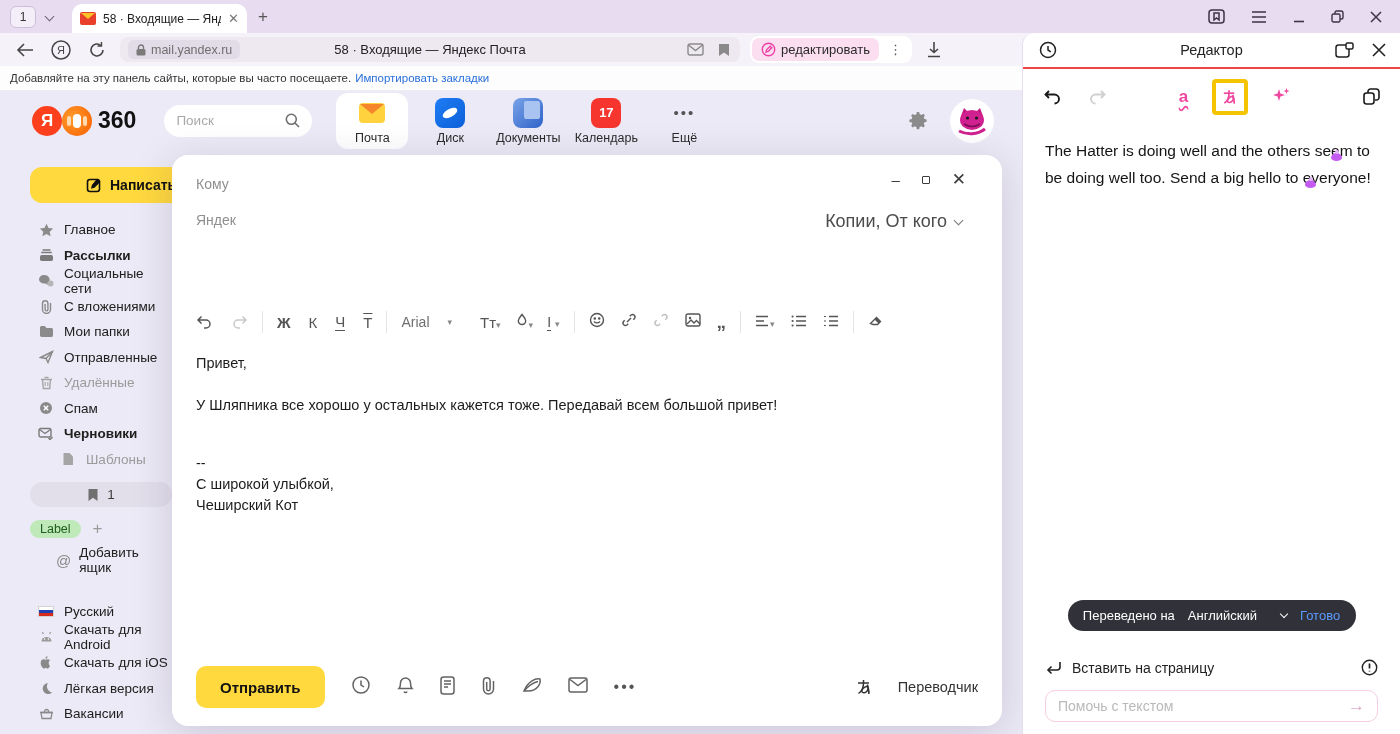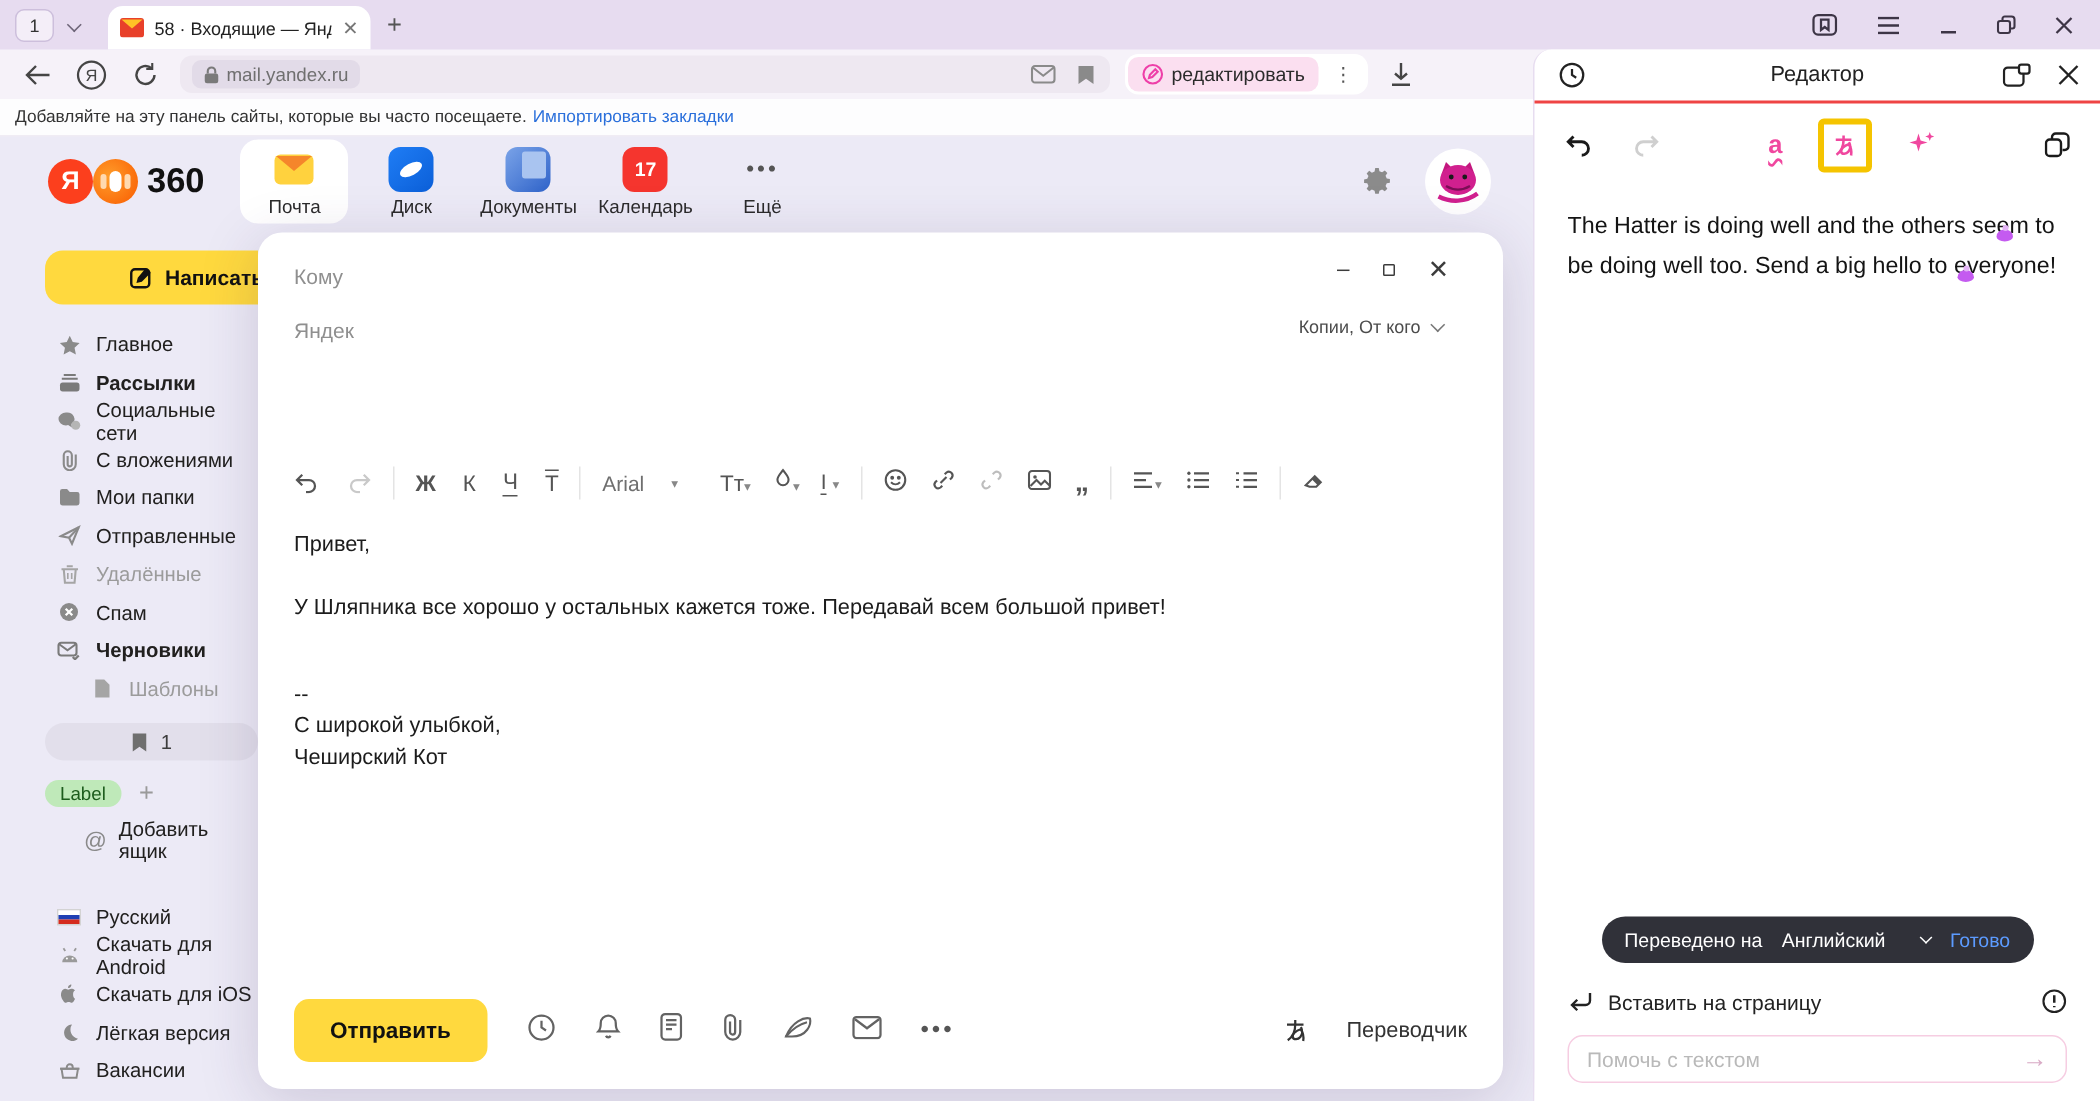--- a/index.html
+++ b/index.html
@@ -96,21 +96,21 @@
   .flag i { flex:1; display:block; }
 
   
   .modal { position:absolute; top:64px; left:172px; width:830px; height:571px; background:#fff;
     border-radius:16px; box-shadow:0 8px 40px rgba(60,40,90,.18); }
   .m-ctl { position:absolute; top:14px; right:36px; display:flex; gap:22px; align-items:center; color:#3c3c3c; }
   .m-ctl .sq { width:8px; height:8px; border:1.6px solid #3c3c3c; border-radius:1px; display:block; }
   .m-ctl .mini { font-size:15px; line-height:8px; }
   .m-ctl .x { font-size:17px; }
   .fieldlbl { position:absolute; left:24px; font-size:14px; color:#8f8f8f; }
-  .cc { position:absolute; right:40px; top:113px; font-size:12px; color:#4c4c4c; display:flex; gap:8px; align-items:center; }
+  .cc { position:absolute; right:40px; top:113px; font-size:18px; color:#4c4c4c; display:flex; gap:8px; align-items:center; }
   .cc .chev { border-color:#777; margin-top:-3px; }
   .ftoolbar { position:absolute; top:150px; left:18px; right:18px; height:34px; display:flex; align-items:center; color:#6b6b6b; }
   .ftoolbar .grp { display:flex; align-items:center; gap:18px; padding:0 14px; }
   .ftoolbar .sep { width:1px; height:22px; background:#e4e4e4; }
   .fmt { font-size:15px; color:#555; }
   .fmt.u { border-bottom:1.5px solid #555; }
   .fmt.o { text-decoration:overline; }
   .fontsel { display:flex; align-items:center; gap:52px; font-size:14px; color:#6f6f6f; }
   .caret { font-size:9px; color:#888; }
   .tt { font-size:15px; color:#555; }
@@ -135,21 +135,21 @@
   .p-toolbar .mid { display:flex; align-items:center; gap:24px; margin:0 auto; }
   .spell-a { color:#f0479f; font-size:17px; font-weight:bold; text-decoration:underline wavy; text-underline-offset:3px; }
   .transbox { width:36px; height:36px; border:4px solid #f5c400; border-radius:4px; background:#fff;
     display:flex; align-items:center; justify-content:center; }
   .p-text { padding:12px 22px 0; font-size:15.5px; line-height:27px; color:#141414; position:relative; }
   .handle { position:absolute; width:11px; height:8px; background:#c45bf0; border-radius:50% 50% 50% 50%/60% 60% 40% 40%; }
   .handle:after { content:""; position:absolute; left:3.5px; top:-3px; width:4px; height:4px; background:#e3b4f5; border-radius:50%; }
   .h1 { left:308px; top:28px; }
   .h2 { left:282px; top:55px; }
   .p-bottom { position:absolute; bottom:0; left:0; right:0; padding:0 22px 12px; }
-  .trans-pill { margin:0 auto 17px; width:288px; height:31px; background:#303139; border-radius:16px;
+  .trans-pill { margin:0 auto 28px; width:288px; height:31px; background:#303139; border-radius:16px;
     display:flex; align-items:center; justify-content:center; gap:13px; font-size:13px; color:#fff; }
   .trans-pill .chev { border-color:#fff; width:6px; height:6px; margin-top:-3px; }
   .trans-pill .done { color:#5c9bff; }
   .insert-row { display:flex; align-items:center; gap:10px; font-size:14px; color:#222; margin-bottom:14px; }
   .insert-row .info { margin-left:auto; }
   .help-input { height:32px; border:1.5px solid #f6cde2; border-radius:10px; display:flex; align-items:center; padding:0 12px; }
   .help-input input { border:0; outline:0; flex:1; font-size:14px; color:#333; font-family:inherit; background:transparent; }
   .help-input input::placeholder { color:#b9b9b9; }
   .searchbox input::placeholder { color:#a9a9a9; }
   .arrow-go { color:#d9abc6; font-size:17px; }
@@ -206,20 +206,21 @@
       <path d="M13.5 1v4h-4" stroke-width="1.4"></path>
     </svg>
   <div class="addr-wrap">
     <div class="addr-pill">
       <svg width="10" height="12" viewBox="0 0 10 12">
           <rect x="0.5" y="5" width="9" height="6.5" rx="1.5" fill="#7a7a7a"></rect>
           <path d="M2.5 5V3.5a2.5 2.5 0 0 1 5 0V5" fill="none" stroke="#7a7a7a" stroke-width="1.4"></path>
         </svg>
       <span>mail.yandex.ru</span>
     </div>
+    <span class="addr-title">58 · Входящие — Яндекс Почта</span>
     <div class="addr-icons">
       <svg width="17" height="13" viewBox="0 0 17 13" fill="none" stroke="#8a8a8a" stroke-width="1.4">
           <rect x="1" y="1" width="15" height="11" rx="2"></rect>
           <path d="M1.5 2l7 5.5L15.5 2"></path>
         </svg>
       <svg width="12" height="14" viewBox="0 0 12 14">
           <path d="M1 1h10v12l-5-3.5L1 13z" fill="#8a8a8a"></path>
         </svg>
     </div>
   </div>
@@ -247,20 +248,27 @@
 
   <div class="mail-header">
     <div class="logo">
       <span class="c1">Я</span>
       <span class="c2">
           <i class="sm"></i>
           <i></i>
           <i class="sm"></i>
         </span>
       <span class="t360">360</span>
+    </div>
+    <div class="searchbox">
+      <input placeholder="Поиск" style="">
+      <svg width="15" height="15" viewBox="0 0 15 15" fill="none" stroke="#6f6f6f" stroke-width="1.6">
+          <circle cx="6.3" cy="6.3" r="5"></circle>
+          <path d="M10 10l4 4"></path>
+        </svg>
     </div>
     <div class="apps">
       <div class="app active">
         <span class="tile mailt">
           <svg width="28" height="22" viewBox="0 0 28 22">
               <rect x="1" y="1" width="26" height="20" rx="4" fill="#ffd23e"></rect>
               <path d="M2 2l12 10L26 2z" fill="#f5862b"></path>
             </svg>
         </span>
         <span>Почта</span>

